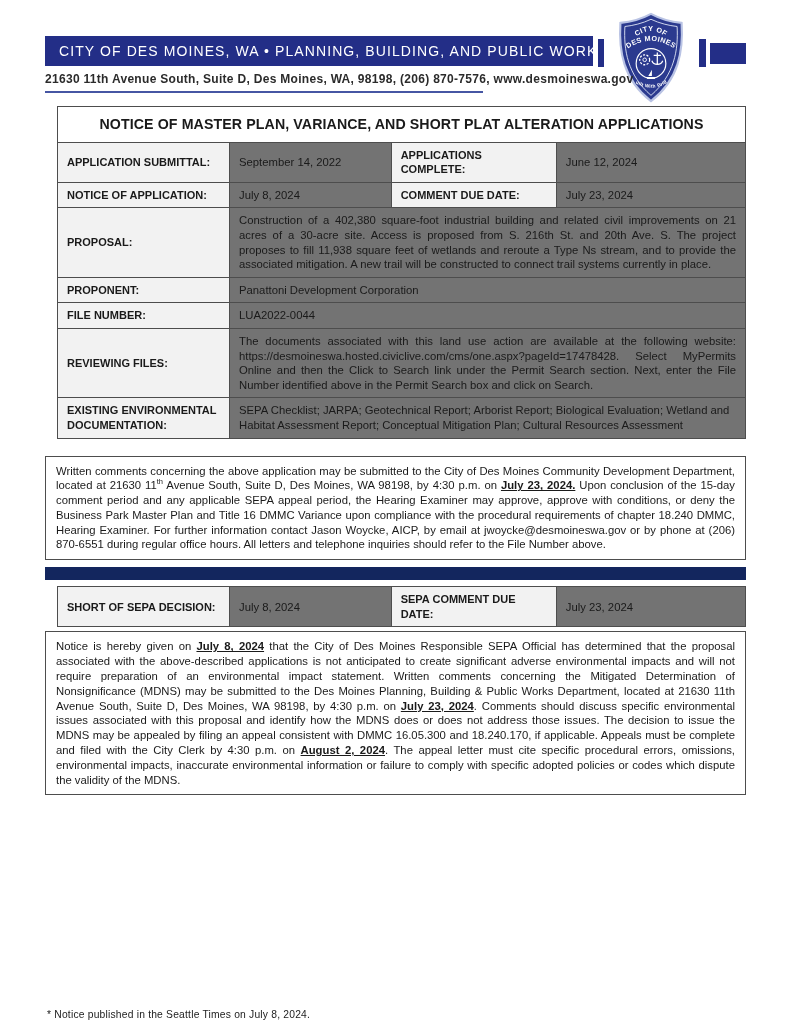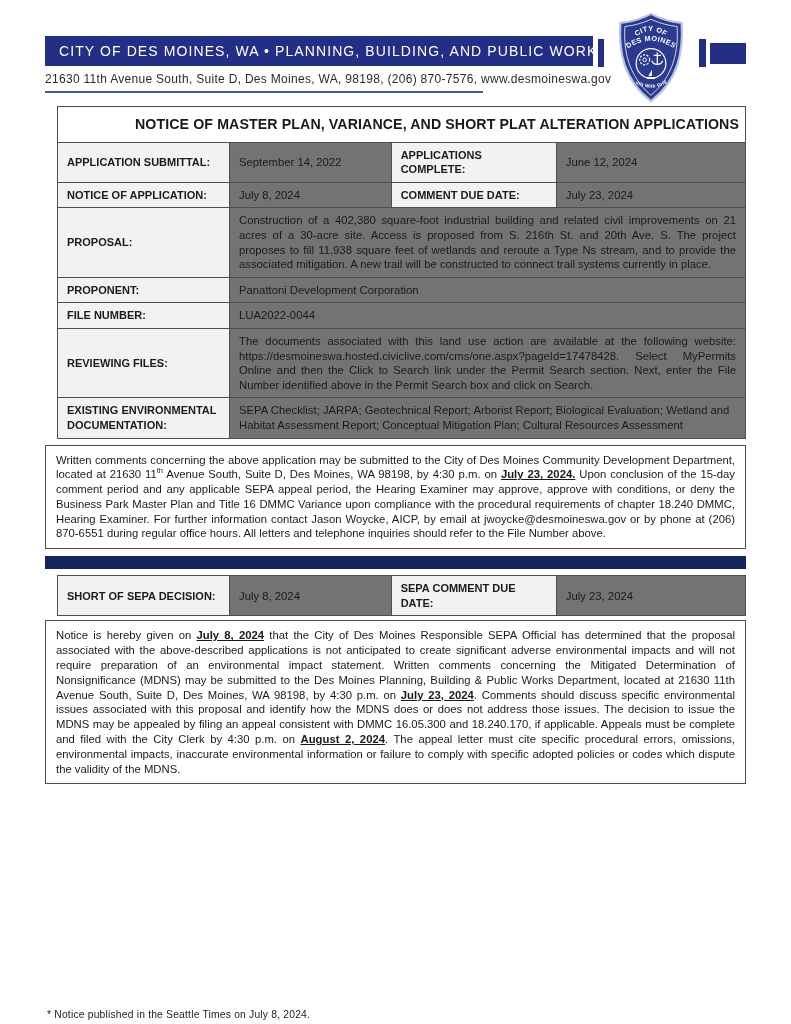--- a/index.html
+++ b/index.html
@@ -13,44 +13,44 @@
     position: absolute; left: 0; top: 36px; width: 548px; height: 30px;
     background: #232e87; color: #ffffff; font-size: 14px; font-weight: 500;
     letter-spacing: 1.1px; line-height: 30px; padding-left: 14px; white-space: nowrap;
   }
   .accent-bar { position: absolute; background: #232e87; }
   .bar-thin-left  { left: 553px; top: 39px; width: 6px;  height: 28px; }
   .bar-thin-right { left: 654px; top: 39px; width: 7px;  height: 28px; }
   .bar-thick      { left: 665px; top: 43px; width: 36px; height: 21px; }
   .seal { position: absolute; left: 570px; top: 10px; width: 72px; height: 96px; }
   .address {
-    position: absolute; left: 0; top: 72px; font-size: 12px; font-weight: 400;
+    position: absolute; left: 0; top: 72px; font-size: 12px; font-weight: 700;
     color: #2b2b2b; letter-spacing: 0.3px; white-space: nowrap;
   }
   .address-rule { position: absolute; left: 0; top: 91px; width: 438px; height: 2px; background: #4656a3; }
 
   
   .notice-table {
     width: 689px; margin-left: 12px; border-collapse: collapse; table-layout: fixed;
   }
   .notice-table td {
     border: 1px solid #4d4d4d; font-size: 11.3px; line-height: 14.6px;
     padding: 5px 9px; vertical-align: middle; background: #737373;
   }
   .notice-table td.title-cell {
-    font-size: 14.2px; font-weight: 700; text-align: right; letter-spacing: 0.1px;
+    font-size: 14.2px; font-weight: 700; text-align: center; letter-spacing: 0.1px;
     padding: 10px 6px; background: #ffffff;
   }
   .notice-table td.lbl { background: #f2f2f2; font-weight: 700; font-size: 11px; }
   .notice-table td.just { text-align: justify; }
   .col1 { width: 25%; } .col2 { width: 23.5%; } .col3 { width: 24%; } .col4 { width: 27.5%; }
 
   
   .para-box {
-    border: 1px solid #4d4d4d; margin-top: 6px; padding: 7px 10px;
+    border: 1px solid #4d4d4d; margin-top: 17px; padding: 7px 10px;
     font-size: 11.3px; line-height: 14.8px; text-align: justify;
   }
   .para-box sup { font-size: 7.5px; vertical-align: super; line-height: 0; }
 
   .divider-bar { margin-top: 7px; width: 701px; height: 13px; background: #13265e; }
   .gap-sm { height: 6px; }
 
   .footnote {
     position: absolute; left: 47px; top: 980px; font-size: 10.3px; 
     color: #222222; letter-spacing: 0.2px; margin-top: 29px;

